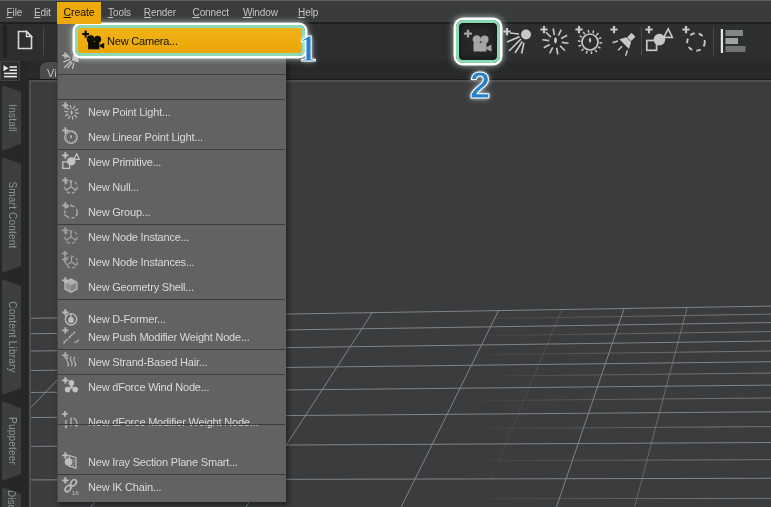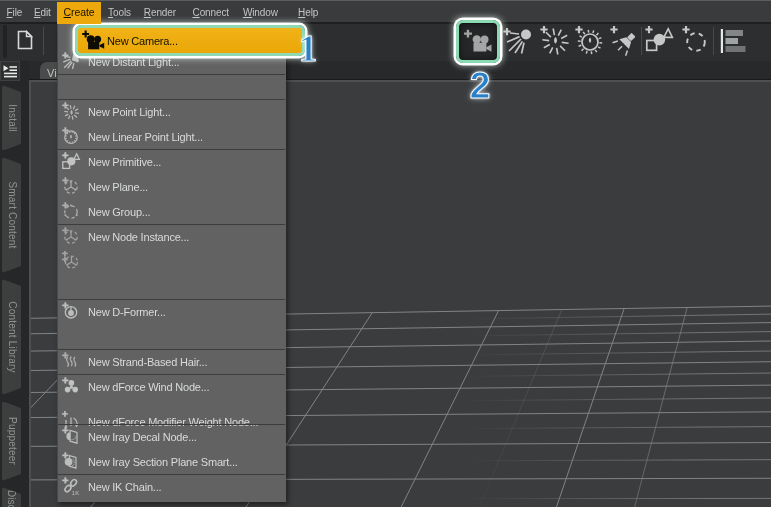--- a/index.html
+++ b/index.html
@@ -234,21 +234,20 @@
         <path d="M3.4 1.2h1.9v2.2h2.2v1.9H5.3v2.2H3.4V5.3H1.2V3.4h2.2z" fill="#cccece"></path>
         <path d="M10.8 9.2 L12.5 2.6 A7.2 7.2 0 0 1 17.4 11.4 Z" fill="#cccece"></path>
         <g stroke="#cccece" stroke-width="1.3">
           <line x1="10.2" y1="9.8" x2="3.2" y2="16.8"></line>
           <line x1="9.4" y1="8.2" x2="2.2" y2="11.2"></line>
           <line x1="11.2" y1="11" x2="6.6" y2="17.4"></line>
           <line x1="9.4" y1="6.4" x2="3.6" y2="5.2"></line>
           <line x1="13" y1="11.8" x2="11.4" y2="18"></line>
         </g>
       </svg>
-      <span class="mtxt">New Distant Light...</span>
     </div>
 <div class="mrow" style="top:99px">
       <svg class="mico" style="opacity:0.80" viewBox="0 0 20 20" width="20" height="20">
         <path d="M3.4 1.2h1.9v2.2h2.2v1.9H5.3v2.2H3.4V5.3H1.2V3.4h2.2z" fill="#cccece"></path>
         <g stroke="#cccece" stroke-width="1.2">
           <line x1="14.2" y1="11.9" x2="17.9" y2="12.4"></line>
           <line x1="13.2" y1="13.9" x2="15.9" y2="16.5"></line>
           <line x1="11.2" y1="14.9" x2="11.9" y2="18.7"></line>
           <line x1="9.0" y1="14.6" x2="7.4" y2="18.1"></line>
           <line x1="7.4" y1="13.1" x2="4.1" y2="14.9"></line>
@@ -295,21 +294,21 @@
     </div>
 <div class="mrow" style="top:174px">
       <svg class="mico" style="opacity:0.70" viewBox="0 0 20 20" width="20" height="20">
         <path d="M3.4 1.2h1.9v2.2h2.2v1.9H5.3v2.2H3.4V5.3H1.2V3.4h2.2z" fill="#cccece"></path>
         <circle cx="10" cy="11" r="6.2" fill="none" stroke="#cccece" stroke-width="1.2" stroke-dasharray="3 2.4"></circle>
         <path d="M10 11V6.4M10 11l-4 2.5M10 11l4 2.5" stroke="#cccece" stroke-width="1.2" fill="none"></path>
         <circle cx="10" cy="6" r="1" fill="#cccece"></circle>
         <circle cx="5.6" cy="13.8" r="1" fill="#cccece"></circle>
         <circle cx="14.4" cy="13.8" r="1" fill="#cccece"></circle>
       </svg>
-      <span class="mtxt">New Plane...</span>
+      <span class="mtxt">New Null...</span>
     </div>
 <div class="mrow" style="top:224px">
       <svg class="mico" style="opacity:0.60" viewBox="0 0 20 20" width="20" height="20">
         <path d="M3.4 1.2h1.9v2.2h2.2v1.9H5.3v2.2H3.4V5.3H1.2V3.4h2.2z" fill="#cccece"></path>
         <circle cx="10" cy="11" r="6.2" fill="none" stroke="#cccece" stroke-width="1.2" stroke-dasharray="3 2.4"></circle>
         <path d="M10 11V6.4M10 11l-4 2.5M10 11l4 2.5" stroke="#cccece" stroke-width="1.2" fill="none"></path>
         <circle cx="10" cy="6" r="1" fill="#cccece"></circle>
         <circle cx="5.6" cy="13.8" r="1" fill="#cccece"></circle>
         <circle cx="14.4" cy="13.8" r="1" fill="#cccece"></circle>
       </svg>
@@ -332,29 +331,55 @@
         </g>
         <g transform="translate(0,4.5) scale(0.9)">
           <path d="M3.4 1.2h1.9v2.2h2.2v1.9H5.3v2.2H3.4V5.3H1.2V3.4h2.2z" fill="#cccece"></path>
         </g>
         <circle cx="10.5" cy="11" r="6" fill="none" stroke="#cccece" stroke-width="1.2" stroke-dasharray="3 2.4"></circle>
         <path d="M10.5 11V6.6M10.5 11l-3.9 2.4M10.5 11l3.9 2.4" stroke="#cccece" stroke-width="1.2" fill="none"></path>
         <circle cx="10.5" cy="6.2" r="1" fill="#cccece"></circle>
         <circle cx="6.2" cy="13.7" r="1" fill="#cccece"></circle>
         <circle cx="14.8" cy="13.7" r="1" fill="#cccece"></circle>
       </svg>
-    </div>
-<div class="mrow" style="top:299px">
+      <span class="mtxt">New Node Instances...</span>
+    </div>
+<div class="mrow" style="top:274px">
+      <svg class="mico" style="opacity:0.85" viewBox="0 0 20 20" width="20" height="20">
+        <path d="M3.4 1.2h1.9v2.2h2.2v1.9H5.3v2.2H3.4V5.3H1.2V3.4h2.2z" fill="#cccece"></path>
+        <path d="M10 3l6 3.3v6.8L10 16.4l-6-3.3V6.3z" fill="none" stroke="#cccece" stroke-width="1.2"></path>
+        <path d="M10 3l6 3.3-6 3.3-6-3.3z" fill="#cccece" opacity="0.85"></path>
+        <path d="M10 9.6l6-3.3v6.8l-6 3.3z" fill="#cccece" opacity="0.4"></path>
+        <path d="M10 9.6L4 6.3v6.8l6 3.3z" fill="#cccece" opacity="0.55"></path>
+      </svg>
+      <span class="mtxt">New Geometry Shell...</span>
+    </div>
+<div class="mrow" style="top:306px">
       <svg class="mico" style="opacity:0.85" viewBox="0 0 20 20" width="20" height="20">
         <path d="M3.4 1.2h1.9v2.2h2.2v1.9H5.3v2.2H3.4V5.3H1.2V3.4h2.2z" fill="#cccece"></path>
         <circle cx="10" cy="11.3" r="5.7" fill="none" stroke="#cccece" stroke-width="1.3"></circle>
         <circle cx="10" cy="12" r="2.9" fill="#cccece"></circle>
         <path d="M10 6v3.2" stroke="#cccece" stroke-width="1.3"></path>
       </svg>
       <span class="mtxt">New D-Former...</span>
+    </div>
+<div class="mrow" style="top:324px">
+      <svg class="mico" style="opacity:0.80" viewBox="0 0 20 20" width="20" height="20">
+        <path d="M3.4 1.2h1.9v2.2h2.2v1.9H5.3v2.2H3.4V5.3H1.2V3.4h2.2z" fill="#cccece"></path>
+        <g stroke="#cccece" stroke-width="1.1" fill="none">
+          <path d="M3.6 15.8l2.8-2.6M9 10.6l2.8-2.6M13.2 16.2q2.8 .6 4.4-2.2"></path>
+        </g>
+        <path d="M6 14l1.4-.4-.5-1.4z" fill="#cccece"></path>
+        <path d="M11.4 8.8l1.4-.4-.5-1.4z" fill="#cccece"></path>
+        <path d="M16.6 15l1.6-.9-1.5-.9z" fill="#cccece"></path>
+        <circle cx="3.2" cy="16.4" r="1" fill="#cccece"></circle>
+        <circle cx="8.6" cy="11.2" r="1" fill="#cccece"></circle>
+        <circle cx="13.4" cy="6.4" r="1" fill="#cccece"></circle>
+      </svg>
+      <span class="mtxt">New Push Modifier Weight Node...</span>
     </div>
 <div class="mrow" style="top:349px">
       <svg class="mico" style="opacity:0.70" viewBox="0 0 20 20" width="20" height="20">
         <path d="M3.4 1.2h1.9v2.2h2.2v1.9H5.3v2.2H3.4V5.3H1.2V3.4h2.2z" fill="#cccece"></path>
         <g stroke="#cccece" stroke-width="1.3" fill="none">
           <path d="M6.6 6q-1.8 2.4 0 4.8t0 4.8"></path>
           <path d="M10.2 5.4q-1.8 2.4 0 4.8t0 4.8"></path>
           <path d="M13.8 6q-1.8 2.4 0 4.8t0 4.8"></path>
         </g>
       </svg>
@@ -376,34 +401,20 @@
           <path d="M3.4 1.2h1.9v2.2h2.2v1.9H5.3v2.2H3.4V5.3H1.2V3.4h2.2z" fill="#cccece"></path>
         </g>
         <path d="M5 9v6.5" stroke="#cccece" stroke-width="1.3"></path>
         <path d="M5 17.9l-1.6-2.7h3.2z" fill="#cccece"></path>
         <path d="M10 6.5v6.5" stroke="#cccece" stroke-width="1.3"></path>
         <path d="M10 15.4L8.4 12.7h3.2z" fill="#cccece"></path>
         <path d="M12.6 7q4.4 3.2 3.4 8" stroke="#cccece" stroke-width="1.2" fill="none"></path>
         <path d="M15.6 16.6l1.2-2.8-2.9.5z" fill="#cccece"></path>
       </svg>
       <span class="mtxt">New dForce Modifier Weight Node...</span>
-    </div>
-<div class="mrow" style="top:424px">
-      <svg class="mico" style="opacity:0.85" viewBox="0 0 20 20" width="20" height="20">
-        <path d="M3.4 1.2h1.9v2.2h2.2v1.9H5.3v2.2H3.4V5.3H1.2V3.4h2.2z" fill="#cccece"></path>
-        <path d="M9.4 6.3a4 4 0 100 8z" fill="#cccece"></path>
-        <path d="M9 4.4l7 2v10.8l-7-2z" fill="none" stroke="#cccece" stroke-width="1.2"></path>
-        <g fill="#cccece">
-          <circle cx="11" cy="13.6" r=".55"></circle>
-          <circle cx="12.6" cy="13.2" r=".55"></circle>
-          <circle cx="14" cy="12.3" r=".55"></circle>
-          <circle cx="14.8" cy="10.9" r=".55"></circle>
-        </g>
-      </svg>
-      <span class="mtxt">New Iray Decal Node...</span>
     </div>
 <div class="mrow" style="top:449px">
       <svg class="mico" style="opacity:0.85" viewBox="0 0 20 20" width="20" height="20">
         <path d="M3.4 1.2h1.9v2.2h2.2v1.9H5.3v2.2H3.4V5.3H1.2V3.4h2.2z" fill="#cccece"></path>
         <circle cx="7.6" cy="10.8" r="3.9" fill="#cccece"></circle>
         <path d="M8.4 4.6l6.6 1.9v10.6l-6.6-1.9z" fill="none" stroke="#cccece" stroke-width="1.2"></path>
         <g fill="#cccece">
           <circle cx="12.2" cy="8" r=".55"></circle>
           <circle cx="13" cy="9.6" r=".55"></circle>
           <circle cx="13.2" cy="11.4" r=".55"></circle>

